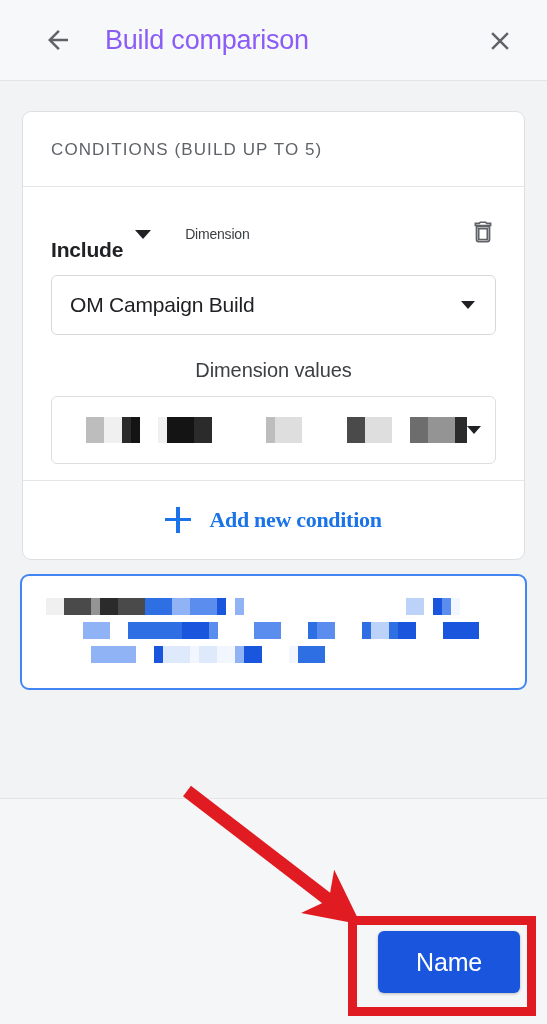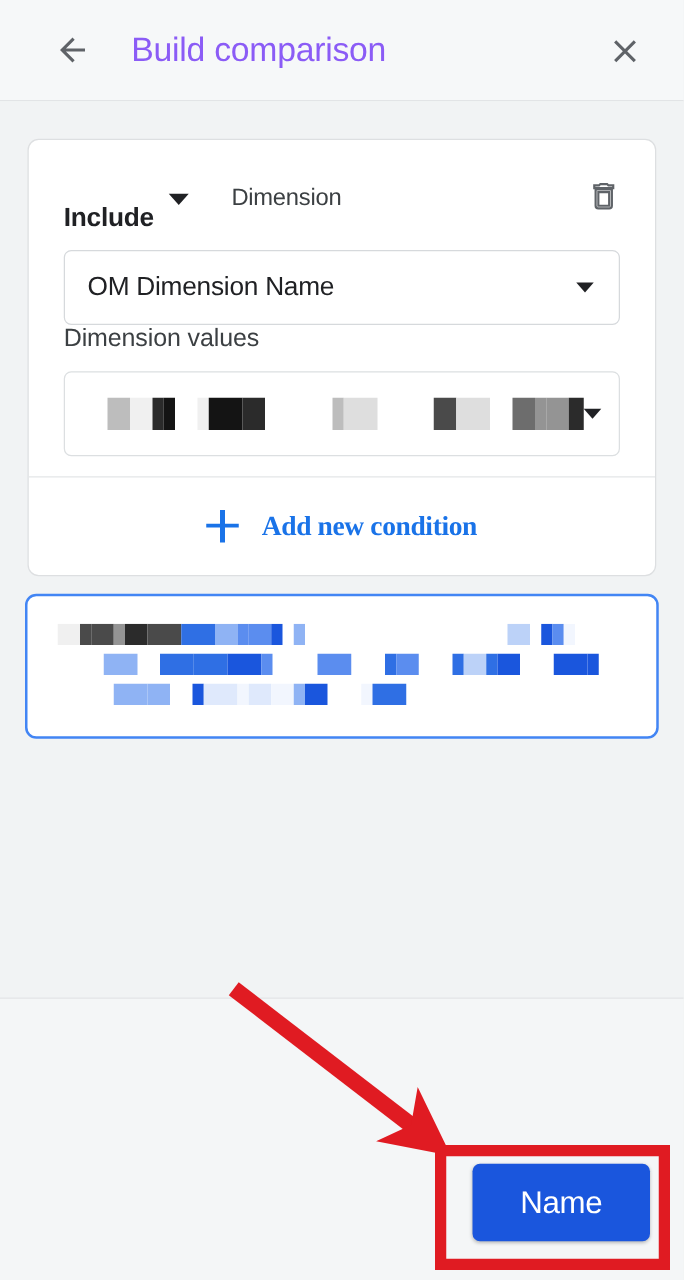--- a/index.html
+++ b/index.html
@@ -99,21 +99,21 @@
     border-top: 9px solid #202124;
     margin-left: 12px;
   }
   .caret-sm {
     width: 0; height: 0;
     border-left: 7px solid transparent;
     border-right: 7px solid transparent;
     border-top: 8px solid #202124;
   }
   .dimension-label {
-    font-size: 19px;
+    font-size: 14px;
     color: #3c4043;
     margin-left: 34px;
     letter-spacing: -0.2px;
     text-align: center;
   }
   .spacer { flex: 1; }
 
   .select-box {
     margin-top: 20px;
     height: 60px;
@@ -126,23 +126,25 @@
     cursor: pointer;
     background: #fff;
   }
   .select-value {
     font-size: 21px;
     color: #202124;
     letter-spacing: -0.2px;
   }
 
   .field-label {
+    margin-top: 24px;
     font-size: 20px;
     color: #3c4043;
     letter-spacing: -0.1px;
+    text-align: center;
   }
 
   .values-box {
     margin-top: 14px;
     height: 68px;
     border: 1px solid #dcdfe1;
     border-radius: 6px;
     display: flex;
     align-items: center;
     padding: 0 14px 0 16px;
@@ -272,39 +274,40 @@
   <div class="icon-btn close-btn">
     <svg width="30" height="30" viewBox="0 0 24 24">
       <path d="M19 6.4L17.6 5 12 10.6 6.4 5 5 6.4 10.6 12 5 17.6 6.4 19 12 13.4 17.6 19 19 17.6 13.4 12z" fill="#5f6368"></path>
     </svg>
   </div>
 </div>
 
 <div class="content">
 
   <div class="card">
+    <div class="card-header">CONDITIONS (BUILD UP TO 5)</div>
 
     <div class="condition-body">
 
       <div class="condition-row">
         <div class="include-chip">
           <span class="include-label">Include</span>
           <span class="caret"></span>
         </div>
         <div class="dimension-label">Dimension</div>
         <div class="spacer"></div>
         <div style="cursor:pointer;">
           <svg width="26" height="28" viewBox="0 0 24 24">
             <path d="M6 19c0 1.1.9 2 2 2h8c1.1 0 2-.9 2-2V7H6v12zM8 9h8v10H8V9zm7.5-5l-1-1h-5l-1 1H5v2h14V4h-3.5z" fill="none" stroke="#5f6368" stroke-width="1.6"></path>
           </svg>
         </div>
       </div>
 
       <div class="select-box">
-        <span class="select-value">OM Dimension Name</span>
+        <span class="select-value">OM Campaign Build</span>
         <span class="spacer"></span>
         <span class="caret-sm"></span>
       </div>
 
       <div class="field-label">Dimension values</div>
 
       <div class="values-box">
         <span class="mosaic" id="values-mosaic">
             <i style="width: 18px; background: transparent;"></i>
             <i style="width: 18px; background: rgb(189, 189, 189);"></i>

